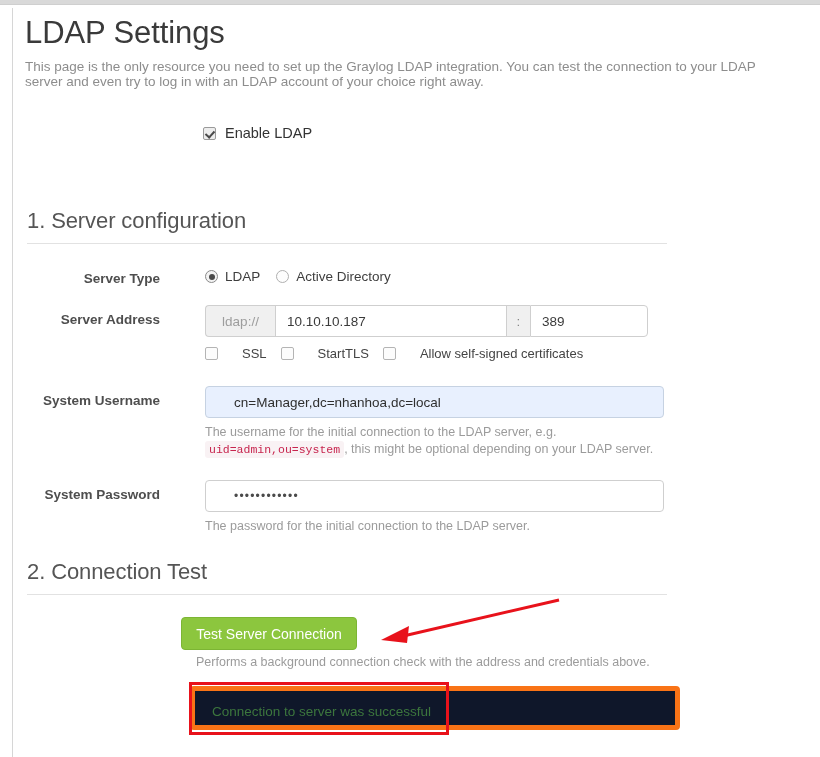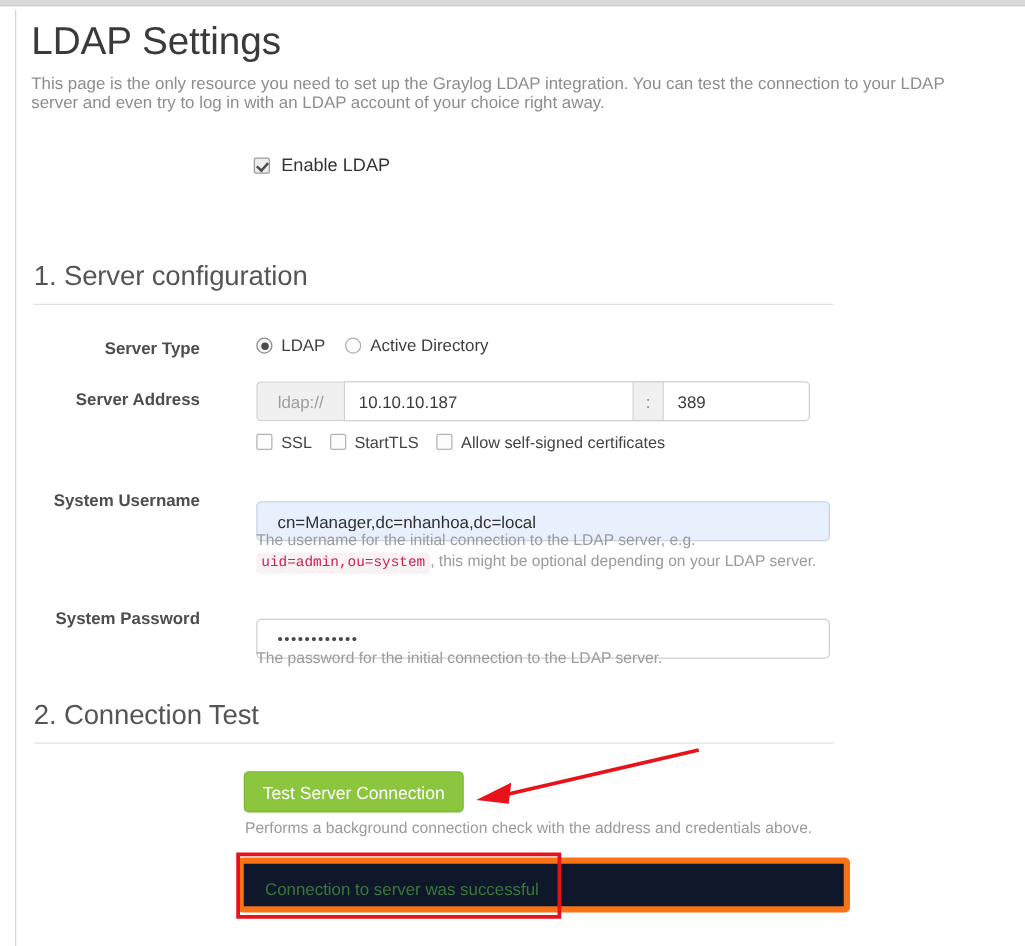--- a/index.html
+++ b/index.html
@@ -226,37 +226,37 @@
   }
   .proto-checks {
     position: absolute;
     left: 192px;
     top: 41px;
     font-size: 13px;
     color: #444;
     white-space: nowrap;
   }
   .proto-checks .cb { vertical-align: -2px; }
-  .proto-checks span.lbl { margin-left: 7px; margin-right: 14px; }
+  .proto-checks span.lbl { margin-left: 24px; margin-right: 14px; }
 
   
   .row-username { left: 0; top: 381px; }
   .row-username .ctrl-label { left: 0; top: 7px; }
   .txt-input {
     position: absolute;
     left: 192px;
-    top: 15px;
+    top: 0;
     width: 459px;
     height: 32px;
     border: 1px solid #cfcfcf;
     border-radius: 4px;
     background: #ffffff;
     font-size: 13.5px;
     color: #2f2f2f;
-    padding: 0 16px;
+    padding: 0 28px;
     box-sizing: border-box;
     outline: none;
     font-family: "Liberation Sans", sans-serif;
   }
   .txt-input.autofilled {
     background: #e8f0fe;
     border-color: #c6d2e2;
   }
   .help-text {
     position: absolute;
@@ -283,21 +283,21 @@
   .row-password .help-text { top: 38px; }
   .pw-dots {
     letter-spacing: 1.2px;
     font-size: 12px;
     color: #4a4a4a;
   }
 
   
   .test-btn {
     position: absolute;
-    left: 182px;
+    left: 168px;
     top: 612px;
     width: 176px;
     height: 33px;
     background: #8cc63e;
     border: 1px solid #7cb534;
     border-radius: 4px;
     color: #ffffff;
     font-size: 14px;
     font-family: "Liberation Sans", sans-serif;
     cursor: pointer;

